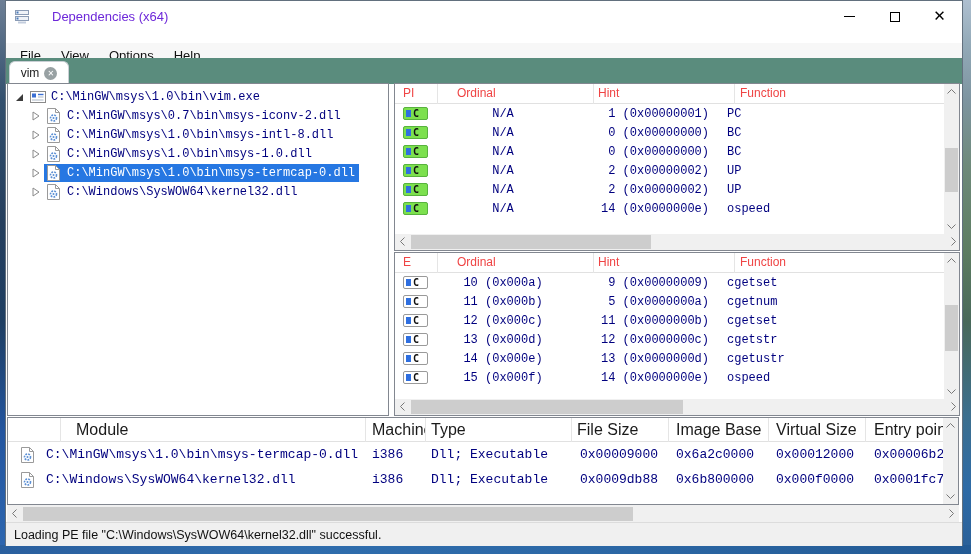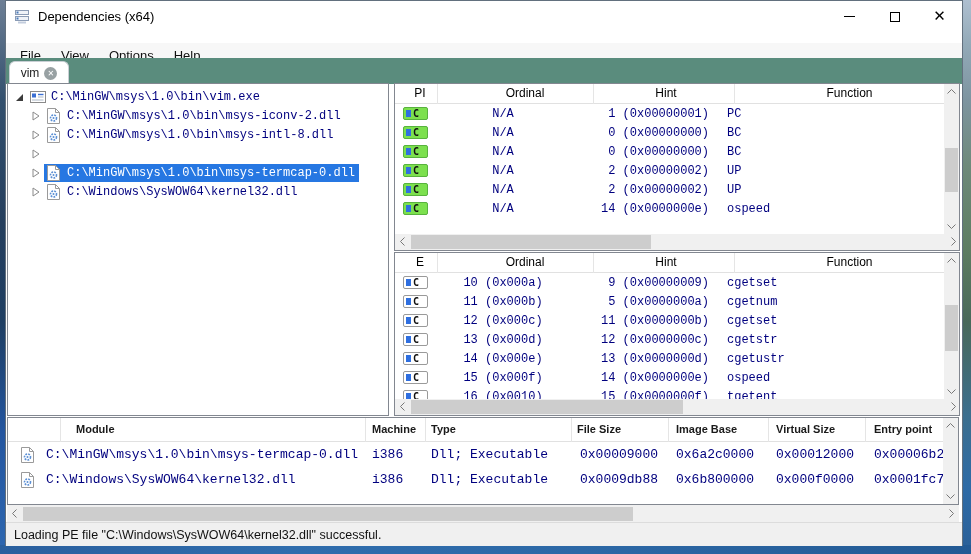--- a/index.html
+++ b/index.html
@@ -14,21 +14,21 @@
   .desk-bottom{ position:absolute; left:0; bottom:0; width:971px; height:9px;
                 background:linear-gradient(90deg,#2a5f9e,#2f6dad 30%,#2c68a6 60%,#235a94 100%); }
 
   .window { position:absolute; left:5px; top:0; width:958px; height:546px;
             background:#fff; border:1px solid #62707e; }
 
   
   .titlebar { position:absolute; left:0; top:0; width:956px; height:31px; background:#fff;
               display:flex; align-items:center; }
   .app-icon { margin-left:8px; width:16px; height:16px; }
-  .title-text { margin-left:8px; font-size:13px; color:#000000; }
+  .title-text { margin-left:22px; font-size:13px; color:#6d28d9; }
   .win-controls { margin-left:auto; display:flex; height:31px; }
   .wc { width:45px; height:31px; display:flex; align-items:center; justify-content:center; }
   .glyph-min { width:11px; height:1px; background:#000; }
   .glyph-max { width:10px; height:10px; border:1px solid #000; background:#fff; }
   .glyph-close { font-size:15px; color:#000; line-height:1; font-family:"DejaVu Sans", sans-serif; }
 
   
   .menubar { position:absolute; left:0; top:42px; width:956px; height:26px; background:#f7f7f7;
              display:flex; align-items:center; padding-left:4px; }
   .menu-item { padding:0 10px; font-size:13px; color:#111; height:26px; line-height:26px; }
@@ -54,22 +54,22 @@
           font-size:12px; color:#00007f; white-space:nowrap; }
   .tree-pad { padding-top:3px; }
   .expander { width:16px; display:flex; justify-content:center; align-items:center; flex:0 0 auto; }
   .indent-root  { margin-left:4px; }
   .indent-child { margin-left:20px; }
   .tsel { display:flex; align-items:center; gap:5px; padding:1px 4px 1px 2px; }
   .tsel.selected { background:#2677e2; color:#fff; }
   .ticon { width:16px; height:16px; flex:0 0 auto; display:flex; align-items:center; }
 
   
-  .lv-header { height:20px; display:flex; font-size:12px; color:#000000; border-bottom:1px solid #e1e1e1;
-               align-items:center; background:#fff;text-align:center; }
+  .lv-header { height:20px; display:flex; font-size:12px; color:#ef4444; border-bottom:1px solid #e1e1e1;
+               align-items:center; background:#fff; }
   .hc { height:20px; line-height:19px; border-right:1px solid #e5e5e5; overflow:hidden; white-space:nowrap; }
   .h-pi   { width:43px;  padding-left:8px; }
   .h-ord  { width:143px; padding-left:6px;margin-left:13px; }
   .h-hint { width:141px; padding-left:4px; }
   .h-fn   { flex:1; padding-left:5px; border-right:none; }
 
   
   .lrow { height:19px; display:flex; align-items:center; font-family:"Liberation Mono","DejaVu Sans Mono",monospace;
           font-size:12px; color:#00007f; white-space:nowrap; }
   .c-icon { width:43px; display:flex; justify-content:flex-start; padding-left:8px; flex:0 0 auto; }
@@ -85,22 +85,22 @@
                  font-weight:bold; font-size:10px; line-height:11px; color:#101010; }
 
   
   .vscroll { position:absolute; right:0; top:0; width:15px; background:#f0f0f0; }
   .hscroll { position:absolute; left:0; bottom:0; height:16px; background:#f0f0f0; }
   .sb-btn { position:absolute; width:15px; height:15px; display:flex; align-items:center; justify-content:center; }
   .sb-thumb-v { position:absolute; left:1px; width:13px; background:#cdcdcd; }
   .sb-thumb-h { position:absolute; top:1px; height:14px; background:#cdcdcd; }
 
   
-  .mod-header { height:24px; display:flex; align-items:center; font-size:11px; color:#1a1a1a;
-                border-bottom:1px solid #e1e1e1;font-weight:bold; }
+  .mod-header { height:24px; display:flex; align-items:center; font-size:16px; color:#1a1a1a;
+                border-bottom:1px solid #e1e1e1; }
   .mhc { height:24px; line-height:23px; border-right:1px solid #e5e5e5; overflow:hidden; white-space:nowrap; }
   .mh-icon { width:53px; }
   .mh-module { width:305px; padding-left:15px; }
   .mh-machine { width:60px; padding-left:6px; }
   .mh-type { width:146px; padding-left:5px; }
   .mh-fs { width:97px; padding-left:5px; }
   .mh-ib { width:100px; padding-left:7px; }
   .mh-vs { width:97px; padding-left:7px; }
   .mh-ep { flex:1; padding-left:8px; border-right:none; }
   .mrow { height:25px; display:flex; align-items:center; font-family:"Liberation Mono","DejaVu Sans Mono",monospace;
@@ -194,21 +194,21 @@
       </span>
       <span class="tsel">
         <span class="ticon">
           <svg width="15" height="16" viewBox="0 0 15 16">
             <path d="M1.5 0.5 h8 l4 4 V15.5 H1.5 Z" fill="#fff" stroke="#9a9a9a"></path>
             <path d="M9.5 0.5 v4 h4" fill="none" stroke="#9a9a9a"></path>
             <circle cx="7.5" cy="10" r="3" fill="none" stroke="#5b8fd4" stroke-width="1.6" stroke-dasharray="1.8 1.1"></circle>
             <circle cx="7.5" cy="10" r="1" fill="#5b8fd4"></circle>
           </svg>
         </span>
-        <span>C:\MinGW\msys\1.0\bin\msys-iconv-2.dll</span>
+        <span>C:\MinGW\msys\0.7\bin\msys-iconv-2.dll</span>
       </span>
     </div>
 
     <div class="trow">
       <span class="expander indent-child">
         <svg width="8" height="10" viewBox="0 0 8 10">
             <polygon points="1,1 7,5 1,9" fill="#fff" stroke="#8a8a8a"></polygon>
           </svg>
       </span>
       <span class="tsel">
@@ -223,20 +223,31 @@
         <span>C:\MinGW\msys\1.0\bin\msys-intl-8.dll</span>
       </span>
     </div>
 
     <div class="trow">
       <span class="expander indent-child">
         <svg width="8" height="10" viewBox="0 0 8 10">
             <polygon points="1,1 7,5 1,9" fill="#fff" stroke="#8a8a8a"></polygon>
           </svg>
       </span>
+      <span class="tsel">
+        <span class="ticon">
+          <svg width="15" height="16" viewBox="0 0 15 16">
+            <path d="M1.5 0.5 h8 l4 4 V15.5 H1.5 Z" fill="#fff" stroke="#9a9a9a"></path>
+            <path d="M9.5 0.5 v4 h4" fill="none" stroke="#9a9a9a"></path>
+            <circle cx="7.5" cy="10" r="3" fill="none" stroke="#5b8fd4" stroke-width="1.6" stroke-dasharray="1.8 1.1"></circle>
+            <circle cx="7.5" cy="10" r="1" fill="#5b8fd4"></circle>
+          </svg>
+        </span>
+        <span>C:\MinGW\msys\1.0\bin\msys-1.0.dll</span>
+      </span>
     </div>
 
     <div class="trow">
       <span class="expander indent-child">
         <svg width="8" height="10" viewBox="0 0 8 10">
             <polygon points="1,1 7,5 1,9" fill="#fff" stroke="#8a8a8a"></polygon>
           </svg>
       </span>
       <span class="tsel selected">
         <span class="ticon">
@@ -426,30 +437,20 @@
     </div>
     <div class="lrow">
       <span class="c-icon">
           <span class="ic-export ic-c">
             <span class="ic-bar"></span>
           </span>
         </span>
       <span class="c-ord">15 (0x000f)</span>
       <span class="c-hint">14 (0x0000000e)</span>
       <span class="c-fn">ospeed</span>
-    </div>
-    <div class="lrow">
-      <span class="c-icon">
-          <span class="ic-export ic-c">
-            <span class="ic-bar"></span>
-          </span>
-        </span>
-      <span class="c-ord">16 (0x0010)</span>
-      <span class="c-hint">15 (0x0000000f)</span>
-      <span class="c-fn">tgetent</span>
     </div>
 
     <div class="vscroll" style="height:146px;">
       <div class="sb-btn" style="top:0;">
         <svg width="9" height="5">
             <polyline points="0.5,4.5 4.5,0.5 8.5,4.5" fill="none" stroke="#787878"></polyline>
           </svg>
         </div>
       <div class="sb-thumb-v" style="top:52px; height:46px;"></div>
       <div class="sb-btn" style="top:131px;">

